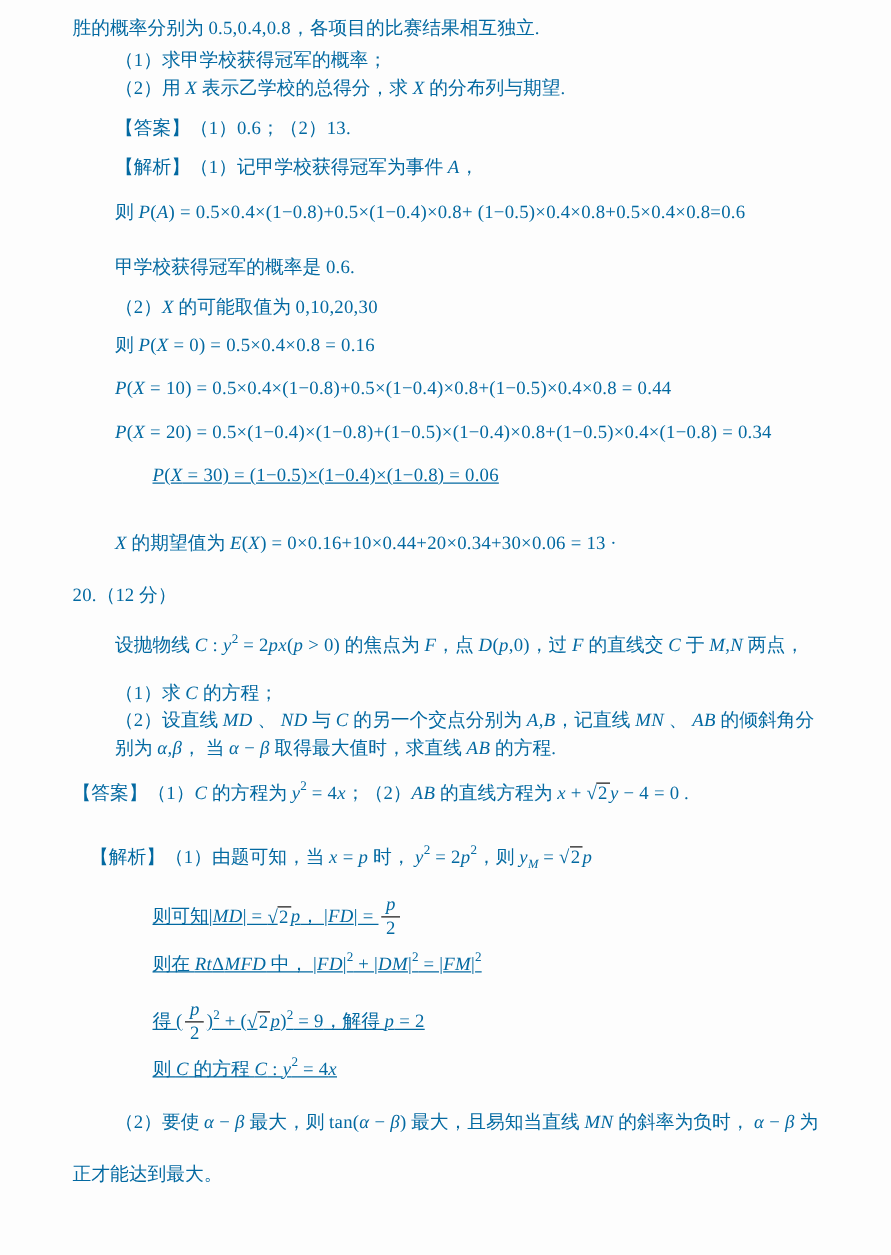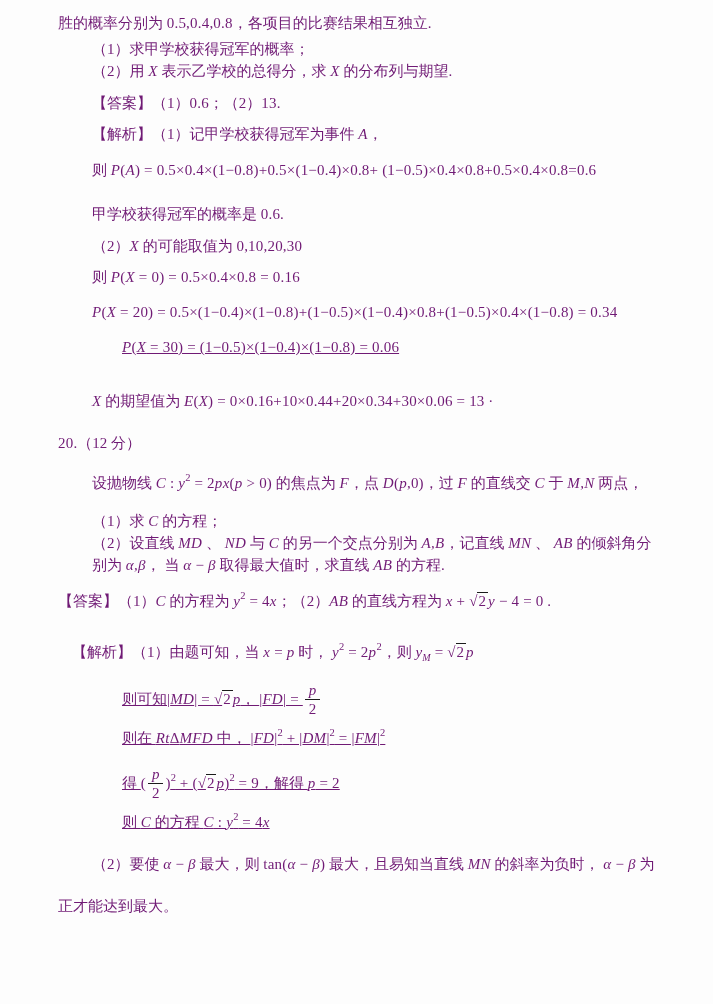--- a/index.html
+++ b/index.html
@@ -1,21 +1,21 @@
 <!DOCTYPE html>
 <html><head>
 <meta charset="utf-8">
 <style>
   html,body { margin:0; padding:0; background:#e8e8e8; }
   .page {
     position:relative;
     width:713px; height:1004px;
     margin:0 auto;
     background:#fdfdfd;
-    color:#701a75;
+    color:#0369a1;
     font-family:"Liberation Serif","DejaVu Serif",serif;
     font-size:15px;
     overflow:hidden;
     box-sizing:border-box;
     padding-top:6px;
   }
   .content { width:100%; }
   .line { line-height:22px; white-space:nowrap; }
   
   .ind-0 { margin-left:58px; }
@@ -47,20 +47,21 @@
   <div class="content">
       <div class="line ind-0 mt6"><span class="zh">胜的概率分别为 </span><span class="mn">0.5,0.4,0.8</span><span class="zh">，各项目的比赛结果相互独立.</span></div>
       <div class="line ind-2 mt4"><span class="zh">（1）求甲学校获得冠军的概率；</span></div>
       <div class="line ind-2 mt0"><span class="zh">（2）用 </span><span class="mi">X</span><span class="zh"> 表示乙学校的总得分，求 </span><span class="mi">X</span><span class="zh"> 的分布列与期望.</span></div>
       <div class="line ind-2 mt10"><span class="zh">【答案】（1）</span><span class="mn">0.6</span><span class="zh">；（2）</span><span class="mn">13.</span></div>
       <div class="line ind-2 mt9"><span class="zh">【解析】（1）记甲学校获得冠军为事件 </span><span class="mi">A</span><span class="zh">，</span></div>
       <div class="line ind-2 mt14"><span class="zh">则 </span><span class="mi">P</span><span class="mn">(</span><span class="mi">A</span><span class="mn">) = 0.5×0.4×(1−0.8)+0.5×(1−0.4)×0.8+ (1−0.5)×0.4×0.8+0.5×0.4×0.8=0.6</span></div>
       <div class="line ind-2 mt22"><span class="zh">甲学校获得冠军的概率是 </span><span class="mn">0.6.</span></div>
       <div class="line ind-2 mt10"><span class="zh">（2）</span><span class="mi">X</span><span class="zh"> 的可能取值为 </span><span class="mn">0,10,20,30</span></div>
       <div class="line ind-2 mt9"><span class="zh">则 </span><span class="mi">P</span><span class="mn">(</span><span class="mi">X</span><span class="mn"> = 0) = 0.5×0.4×0.8 = 0.16</span></div>
+      <div class="line ind-2 mt12"><span class="mi">P</span><span class="mn">(</span><span class="mi">X</span><span class="mn"> = 10) = 0.5×0.4×(1−0.8)+0.5×(1−0.4)×0.8+(1−0.5)×0.4×0.8 = 0.44</span></div>
       <div class="line ind-2 mt13"><span class="mi">P</span><span class="mn">(</span><span class="mi">X</span><span class="mn"> = 20) = 0.5×(1−0.4)×(1−0.8)+(1−0.5)×(1−0.4)×0.8+(1−0.5)×0.4×(1−0.8) = 0.34</span></div>
       <div class="line ind-3 mt13"><span class="mi">P</span><span class="mn">(</span><span class="mi">X</span><span class="mn"> = 30) = (1−0.5)×(1−0.4)×(1−0.8) = 0.06</span></div>
       <div class="line ind-2 mt17"><span class="mi">X</span><span class="zh"> 的期望值为 </span><span class="mi">E</span><span class="mn">(</span><span class="mi">X</span><span class="mn">) = 0×0.16+10×0.44+20×0.34+30×0.06 = 13</span><span class="zh"> ·</span></div>
       <div class="line ind-0 mt38"><span class="mn">20.</span><span class="zh">（12 分）</span></div>
       <div class="line ind-2 mt13"><span class="zh">设抛物线 </span><span class="mi">C</span><span class="mn"> : </span><span class="mi">y</span><span class="sup">2</span><span class="mn"> = 2</span><span class="mi">px</span><span class="mn">(</span><span class="mi">p</span><span class="mn"> &gt; 0)</span><span class="zh"> 的焦点为 </span><span class="mi">F</span><span class="zh">，点 </span><span class="mi">D</span><span class="mn">(</span><span class="mi">p</span><span class="mn">,0)</span><span class="zh">，过 </span><span class="mi">F</span><span class="zh"> 的直线交 </span><span class="mi">C</span><span class="zh"> 于 </span><span class="mi">M,N</span><span class="zh"> 两点，</span></div>
       <div class="line ind-2 mt16"><span class="zh">（1）求 </span><span class="mi">C</span><span class="zh"> 的方程；</span></div>
       <div class="line ind-2 mt0"><span class="zh">（2）设直线 </span><span class="mi">MD</span><span class="zh"> 、 </span><span class="mi">ND</span><span class="zh"> 与 </span><span class="mi">C</span><span class="zh"> 的另一个交点分别为 </span><span class="mi">A,B</span><span class="zh">，记直线 </span><span class="mi">MN</span><span class="zh"> 、 </span><span class="mi">AB</span><span class="zh"> 的倾斜角分</span></div>
       <div class="line ind-2 mt0"><span class="zh">别为 </span><span class="mi">α,β</span><span class="zh">， 当 </span><span class="mi">α</span><span class="mn"> − </span><span class="mi">β</span><span class="zh"> 取得最大值时，求直线 </span><span class="mi">AB</span><span class="zh"> 的方程.</span></div>
       <div class="line ind-0 mt9"><span class="zh">【答案】（1）</span><span class="mi">C</span><span class="zh"> 的方程为 </span><span class="mi">y</span><span class="sup">2</span><span class="mn"> = 4</span><span class="mi">x</span><span class="zh">；（2）</span><span class="mi">AB</span><span class="zh"> 的直线方程为 </span><span class="mi">x</span><span class="mn"> + </span><span class="sqrt"><span class="rsign">√</span><span class="rbody">2</span></span><span class="mi">y</span><span class="mn"> − 4 = 0</span><span class="zh"> .</span></div>
       <div class="line ind-1 mt24"><span class="zh">【解析】（1）由题可知，当 </span><span class="mi">x</span><span class="mn"> = </span><span class="mi">p</span><span class="zh"> 时， </span><span class="mi">y</span><span class="sup">2</span><span class="mn"> = 2</span><span class="mi">p</span><span class="sup">2</span><span class="zh">，则 </span><span class="mi">y</span><span class="sub">M</span><span class="mn"> = </span><span class="sqrt"><span class="rsign">√</span><span class="rbody">2</span></span><span class="mi">p</span></div>

